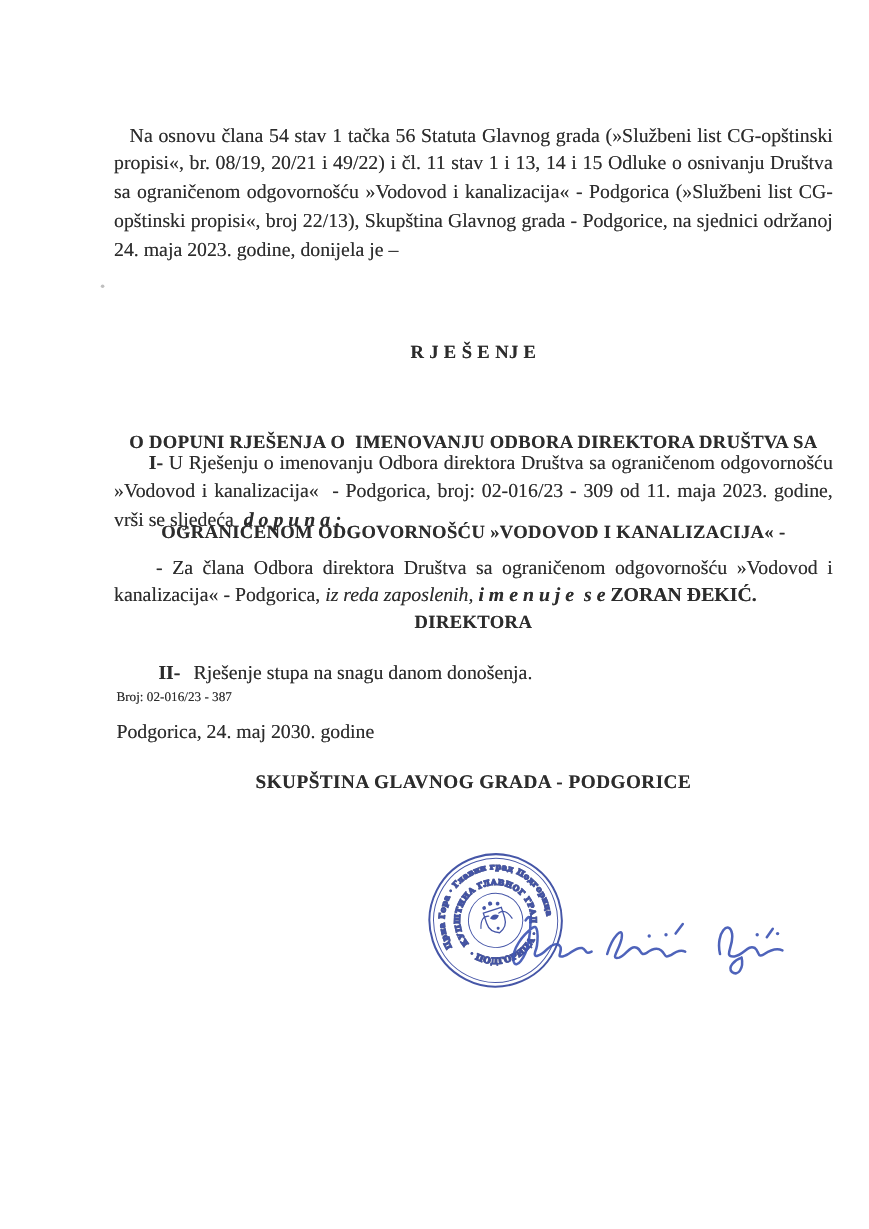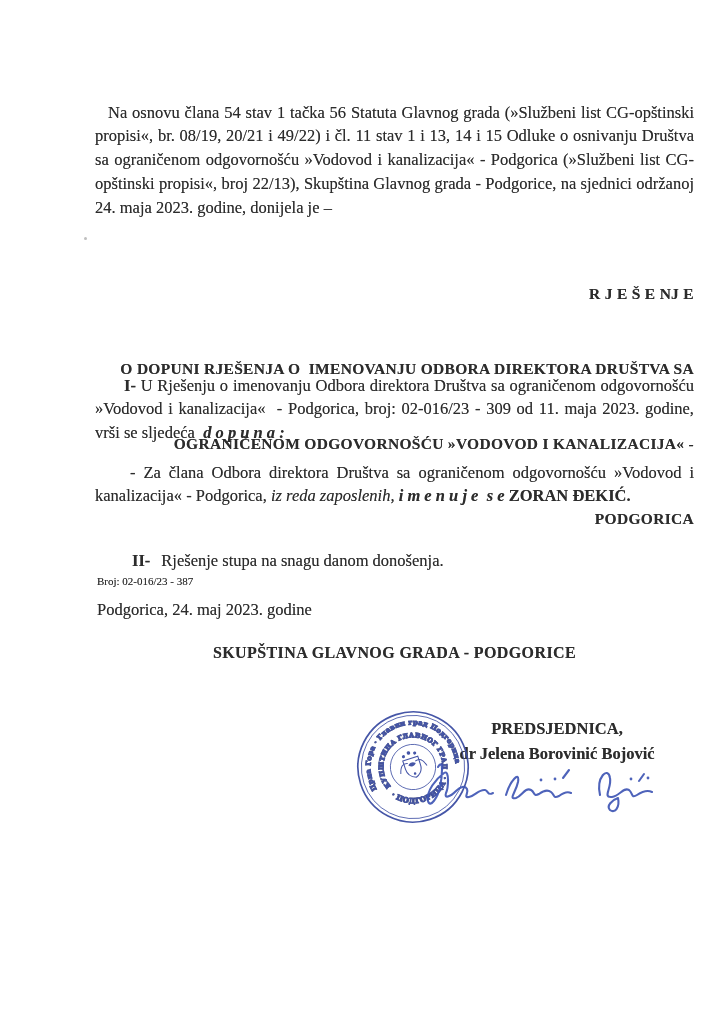--- a/index.html
+++ b/index.html
@@ -6,21 +6,21 @@
   .page {
     position:relative; width:724px; height:1024px; background:#ffffff;
     font-family:"Liberation Serif","DejaVu Serif",serif;
     color:var(--ink,#2c2c2c); overflow:hidden;
     text-shadow:0 0 0.4px rgba(40,40,40,0.55);
     margin-left:37px;
   }
   .block { position:absolute; }
   .body-text { font-size:16.5px; line-height:23.8px; text-align:justify; white-space:pre-wrap; }
   .intro { left:58px; top:84px; width:599px; text-indent:13px; }
-  .title { left:58px; top:231px; width:599px; text-align:right; font-weight:bold;
+  .title { left:58px; top:231px; width:599px; text-align:center; font-weight:bold;
            font-size:15.5px; line-height:25px; letter-spacing:0.3px; white-space:pre-wrap; }
   .art1 { left:58px; top:357px; width:599px; text-indent:29px; }
   .appoint { left:58px; top:444px; width:599px; text-indent:35px; }
   .art2 { left:58px; top:532px; width:599px; text-indent:37px; }
   .ref { left:60px; top:575px; font-size:11px; }
   .pdate { left:60px; top:600px; font-size:16.5px; }
   .issuer { left:58px; top:644px; width:599px; text-align:center; font-weight:bold;
             font-size:16px; letter-spacing:0.4px; }
   .sigblock { left:370px; top:716px; width:300px; text-align:center; font-weight:bold;
               font-size:16.5px; line-height:25px; }
@@ -49,38 +49,34 @@
 <div class="page">
 
   <div class="block artifact-dot"></div>
 
   <p class="block body-text intro"><span>Na osnovu člana 54 stav 1 tačka 56 Statuta Glavnog grada (»Službeni list CG-opštinski propisi«, br. 08/19, 20/21 i 49/22) i čl. 11 stav 1 i 13, 14 i 15 Odluke o osnivanju Društva sa ograničenom odgovornošću »Vodovod i kanalizacija« - Podgorica (»Službeni list CG-opštinski propisi«, broj 22/13), Skupština Glavnog grada - Podgorice, na sjednici održanoj 24. maja 2023. godine, donijela je –</span></p>
 
   <div class="block title">
     <div>R J E Š E NJ E</div>
     <div>O DOPUNI RJEŠENJA O  IMENOVANJU ODBORA DIREKTORA DRUŠTVA SA</div>
     <div>OGRANIČENOM ODGOVORNOŠĆU »VODOVOD I KANALIZACIJA« -</div>
-    <div>PODGORICA</div>
+    <div>DIREKTORA</div>
   </div>
 
   <p class="block body-text art1"><span class="b">I-</span><span> U Rješenju o imenovanju Odbora direktora Društva sa ograničenom odgovornošću  »Vodovod i kanalizacija«  - Podgorica, broj: 02-016/23 - 309 od 11. maja 2023. godine, vrši se sljedeća  </span><span class="bi">d o p u n a :</span></p>
 
   <p class="block body-text art2"><span class="b gap-after">II-</span><span>Rješenje stupa na snagu danom donošenja.</span></p>
 
   <p class="block body-text appoint"><span>- Za člana Odbora direktora Društva sa ograničenom odgovornošću »Vodovod i kanalizacija« - Podgorica, </span><span class="i">iz reda zaposlenih,</span><span class="bi"> i m e n u j e  s e </span><span class="b">ZORAN ĐEKIĆ.</span></p>
 
   <div class="block ref">Broj: 02-016/23 - 387</div>
-  <div class="block pdate">Podgorica, 24. maj 2023. godine</div>
+  <div class="block pdate">Podgorica, 24. maj 2030. godine</div>
 
   <div class="block issuer">SKUPŠTINA GLAVNOG GRADA - PODGORICE</div>
 
-  <div class="block sigblock">
-    <div>PREDSJEDNICA,</div>
-    <div>dr Jelena Borovinić Bojović</div>
-  </div>
 
   <svg class="block stamp" viewBox="0 0 120 120">
     <defs>
       <path id="arcOuter" d="M 19,74 A 43.3,43.3 0 1 1 101,74"></path>
       <path id="arcInner" d="M 32,71 A 30.1,30.1 0 1 1 88,71"></path>
       <path id="arcBottom" d="M 29,80 A 36.9,36.9 0 0 0 91,80"></path>
     </defs>
     <circle class="ln" cx="60" cy="60" r="56" stroke-width="1.7"></circle>
     <circle class="ln" cx="60" cy="60" r="52.5" stroke-width="0.8"></circle>
     <circle class="ln" cx="60" cy="60" r="23" stroke-width="0.8"></circle>

